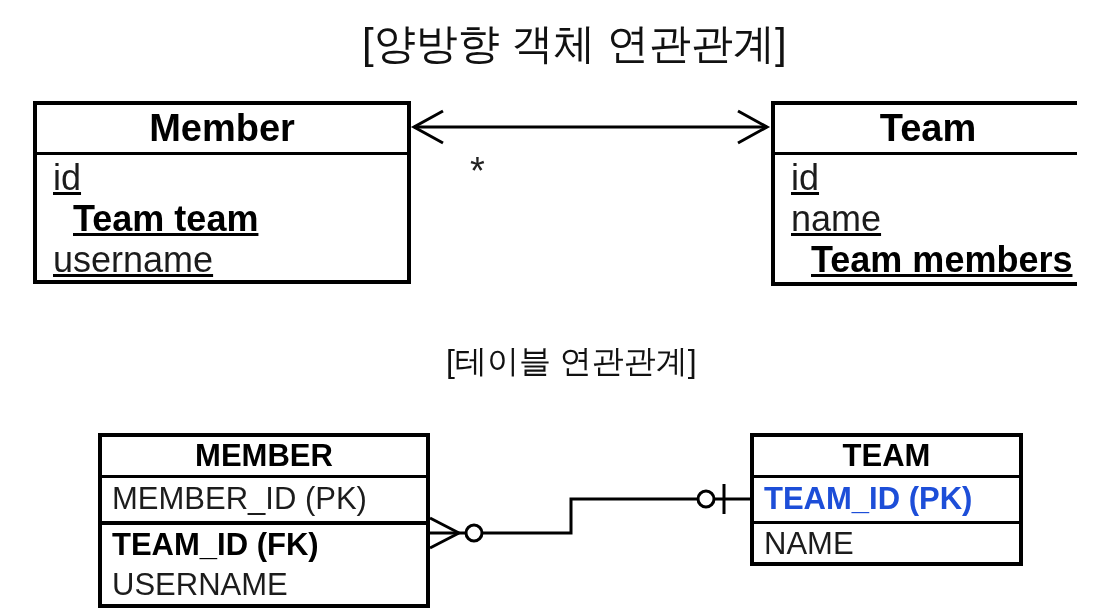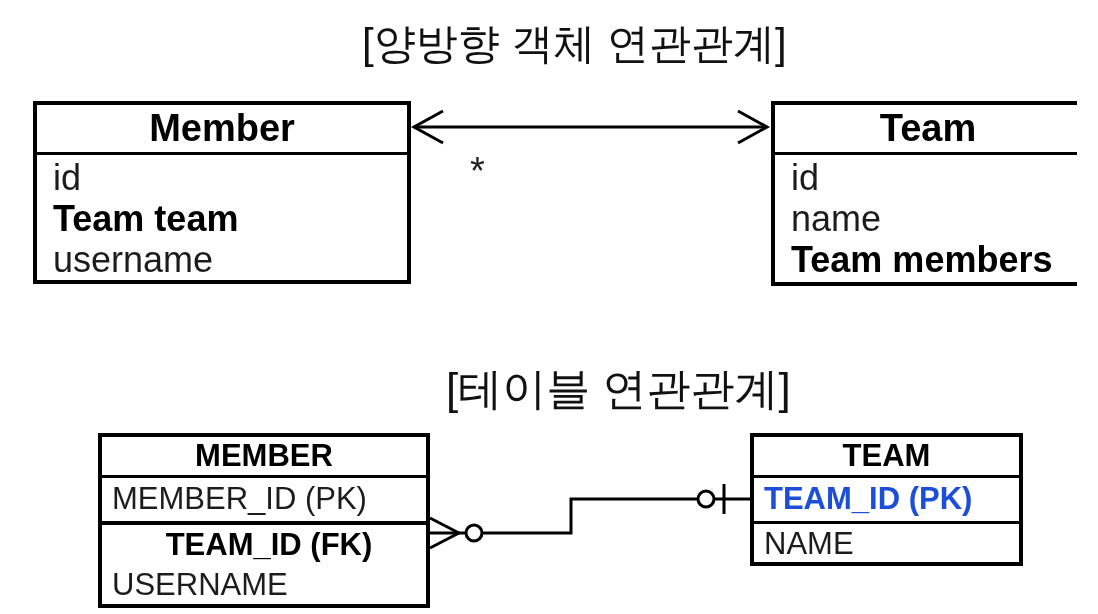--- a/index.html
+++ b/index.html
@@ -2,47 +2,47 @@
 <html><head>
 <meta charset="utf-8">
 <style>
   html,body{margin:0;padding:0;background:#ffffff;}
   .stage{
     position:relative;width:1077px;height:614px;background:#ffffff;
     font-family:"Liberation Sans","DejaVu Sans",sans-serif;color:#000;overflow:hidden;
   }
   .diagram-title{position:absolute;white-space:nowrap;color:#111;font-weight:normal;}
   .title-object{left:362px;top:16px;font-size:42px;}
-  .title-table{left:446px;top:360px;font-size:44px;}
+  .title-table{left:446px;top:340px;font-size:32px;}
 
   
   .class-box{position:absolute;box-sizing:border-box;border:4px solid #000;background:#fff;}
   .class-box.member{left:33px;top:101px;width:378px;height:183px;}
   .class-box.team{left:771px;top:101px;width:314px;height:185px;}
   .class-header{height:47px;line-height:46px;text-align:center;font-weight:bold;
     font-size:38px;border-bottom:3px solid #000;}
-  .class-body{padding:2px 2px 0 16px;}
+  .class-body{padding:2px 2px 0 16px;text-decoration:underline;}
   .class-field{font-size:36px;line-height:41px;white-space:nowrap;color:#1c1c1c;}
-  .class-field.bold{font-weight:bold;color:#000;}
+  .class-field.bold{font-weight:bold;color:#000;margin-left:20px;}
 
   
   .mult{position:absolute;white-space:nowrap;color:#222;}
   .mult-source{left:470px;top:150px;font-size:38px;}
   .mult-target{left:656px;top:148px;font-size:42px;}
 
   
   .table-box{position:absolute;box-sizing:border-box;border:4px solid #000;background:#fff;font-size:31px;}
   .table-box.member{left:98px;top:433px;width:332px;height:175px;}
   .table-box.team{left:750px;top:433px;width:273px;height:133px;}
   .table-header{height:38px;line-height:37px;text-align:center;font-weight:bold;border-bottom:3px solid #000;}
   .table-pk{height:43px;line-height:42px;padding-left:10px;white-space:nowrap;color:#1c1c1c;}
   .table-box.member .table-pk{border-bottom:4px solid #000;}
   .table-box.team .table-pk{border-bottom:3px solid #000;font-weight:bold;color:#1d4ed8;}
   .table-row{height:40px;line-height:40px;padding-left:10px;white-space:nowrap;color:#1c1c1c;}
-  .table-row.bold{font-weight:bold;color:#000;text-align:center;}
+  .table-row.bold{font-weight:bold;color:#000;}
 
   .overlay{position:absolute;left:0;top:0;pointer-events:none;}
 </style>
 </head>
 <body>
 
 <div class="stage">
 
   <div class="diagram-title title-object">[양방향 객체 연관관계]</div>
   <div class="diagram-title title-table">[테이블 연관관계]</div>

